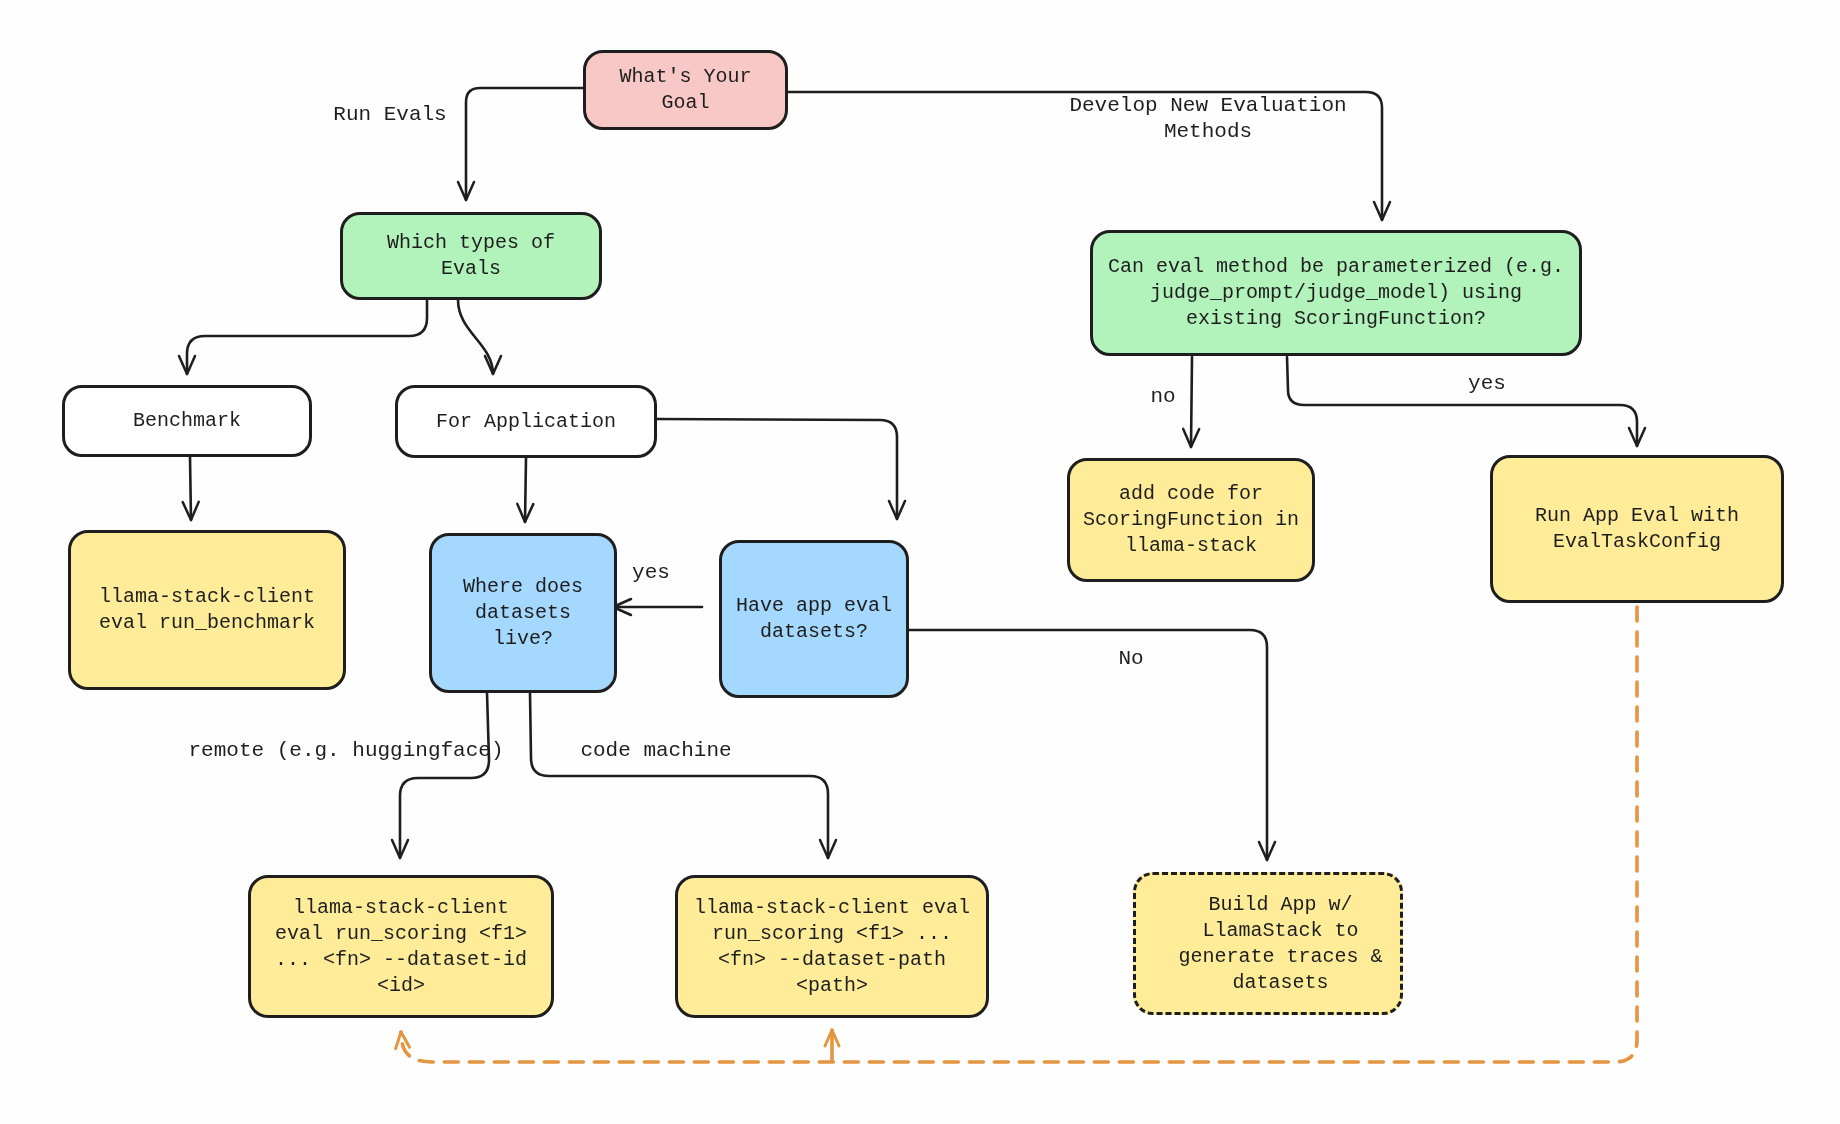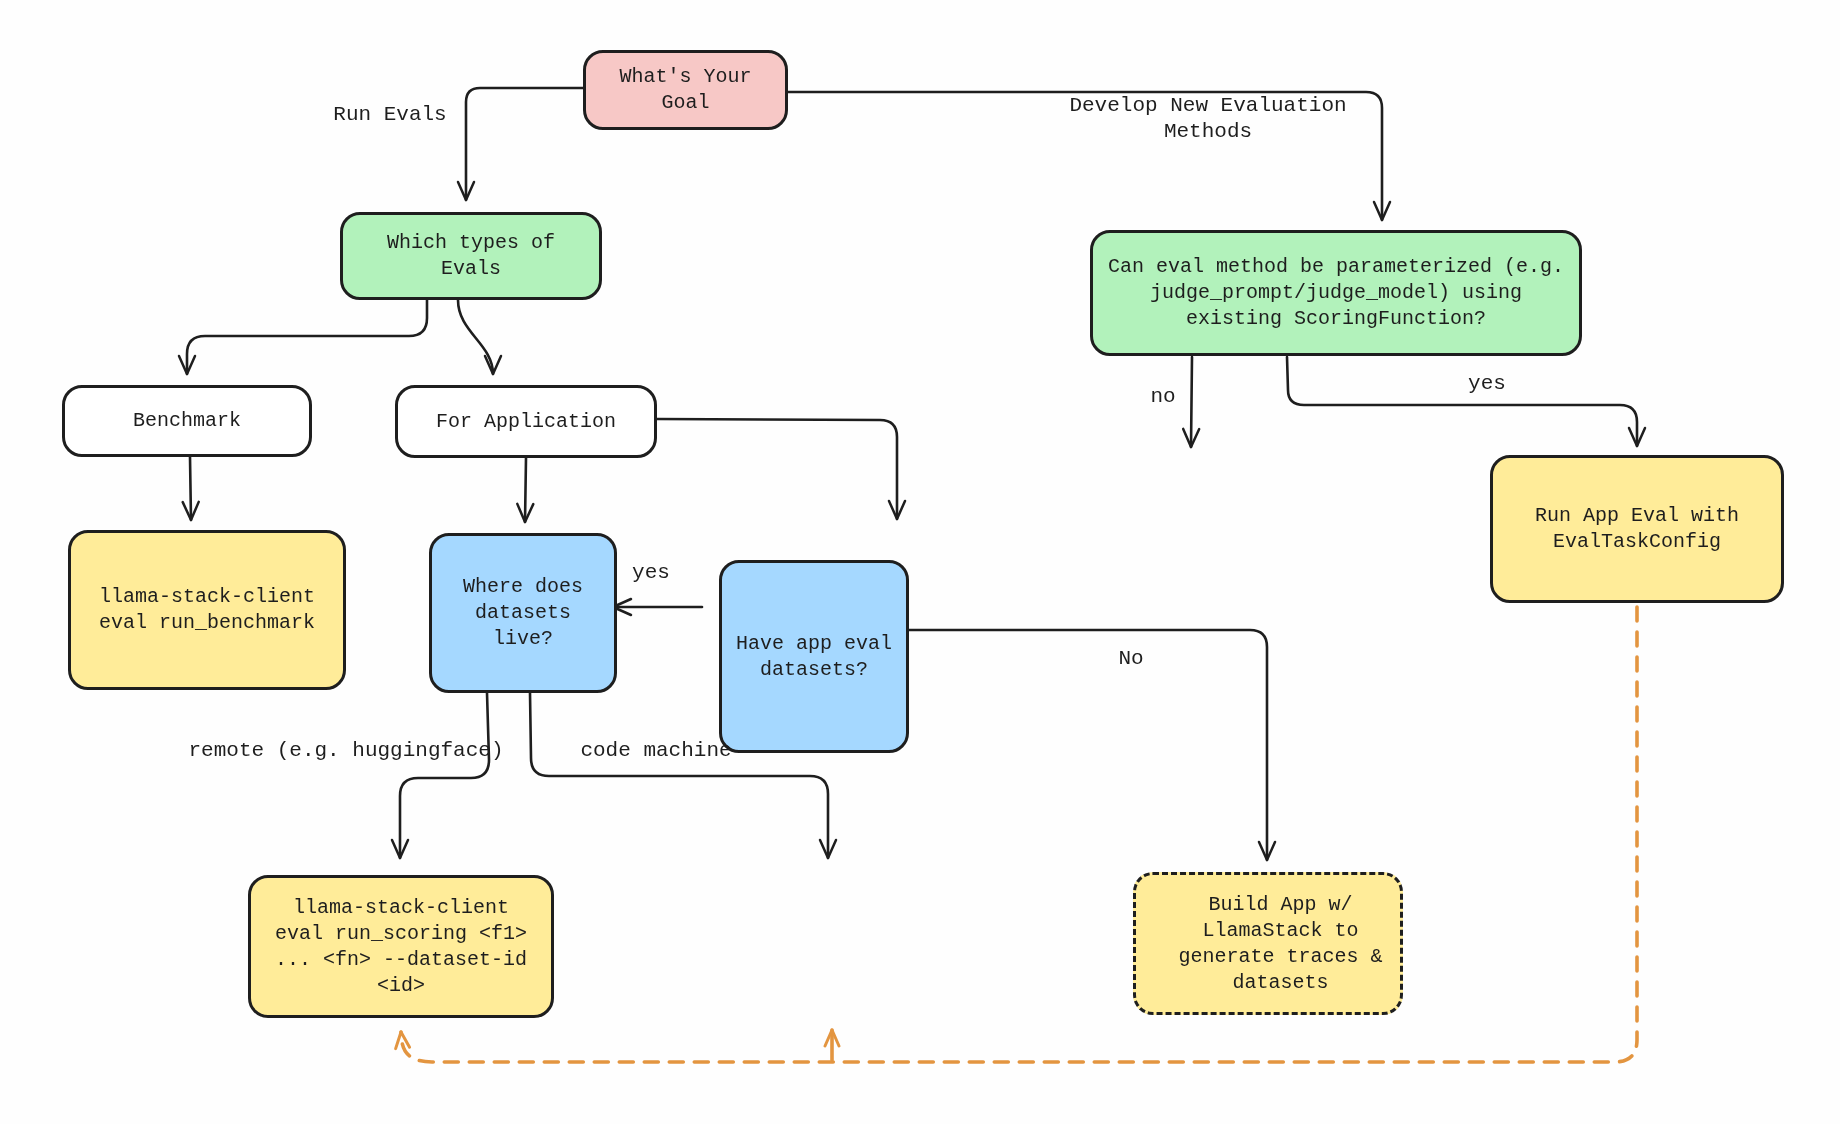--- a/index.html
+++ b/index.html
@@ -97,28 +97,34 @@
     </div>
   <div class="node white" style="left:395px;top:385px;width:262px;height:73px;">
       <span>For Application</span>
     </div>
   <div class="node yellow" style="left:68px;top:530px;width:278px;height:160px;">
       <span>llama-stack-client eval run_benchmark</span>
     </div>
   <div class="node blue" style="left:412px;top:533px;width:188px;height:160px;">
       <span>Where does datasets live?</span>
     </div>
-  <div class="node blue" style="left:702px;top:560px;width:190px;height:193px;">
+  <div class="node blue" style="left:702px;top:540px;width:190px;height:158px;">
       <span>Have app eval datasets?</span>
+    </div>
+  <div class="node yellow" style="left:1067px;top:458px;width:248px;height:124px;">
+      <span>add code for ScoringFunction in llama-stack</span>
     </div>
   <div class="node yellow" style="left:1490px;top:455px;width:294px;height:148px;">
       <span>Run App Eval with EvalTaskConfig</span>
     </div>
   <div class="node yellow" style="left:248px;top:875px;width:306px;height:143px;">
       <span>llama-stack-client eval run_scoring &lt;f1&gt; ... &lt;fn&gt; --dataset-id &lt;id&gt;</span>
+    </div>
+  <div class="node yellow" style="left:675px;top:875px;width:314px;height:143px;">
+      <span>llama-stack-client eval run_scoring &lt;f1&gt; ... &lt;fn&gt; --dataset-path &lt;path&gt;</span>
     </div>
   <div class="node yellow dashed" style="left:1133px;top:872px;width:270px;height:143px;">
       <span>Build App w/ LlamaStack to generate traces &amp; datasets</span>
     </div>
 
   <div class="edge-label" style="left:390px;top:102px;">Run Evals</div>
   <div class="edge-label wrap" style="left:1208px;top:93px;">Develop New Evaluation Methods</div>
   <div class="edge-label" style="left:1163px;top:384px;">no</div>
   <div class="edge-label" style="left:1487px;top:371px;">yes</div>
   <div class="edge-label" style="left:651px;top:560px;">yes</div>

